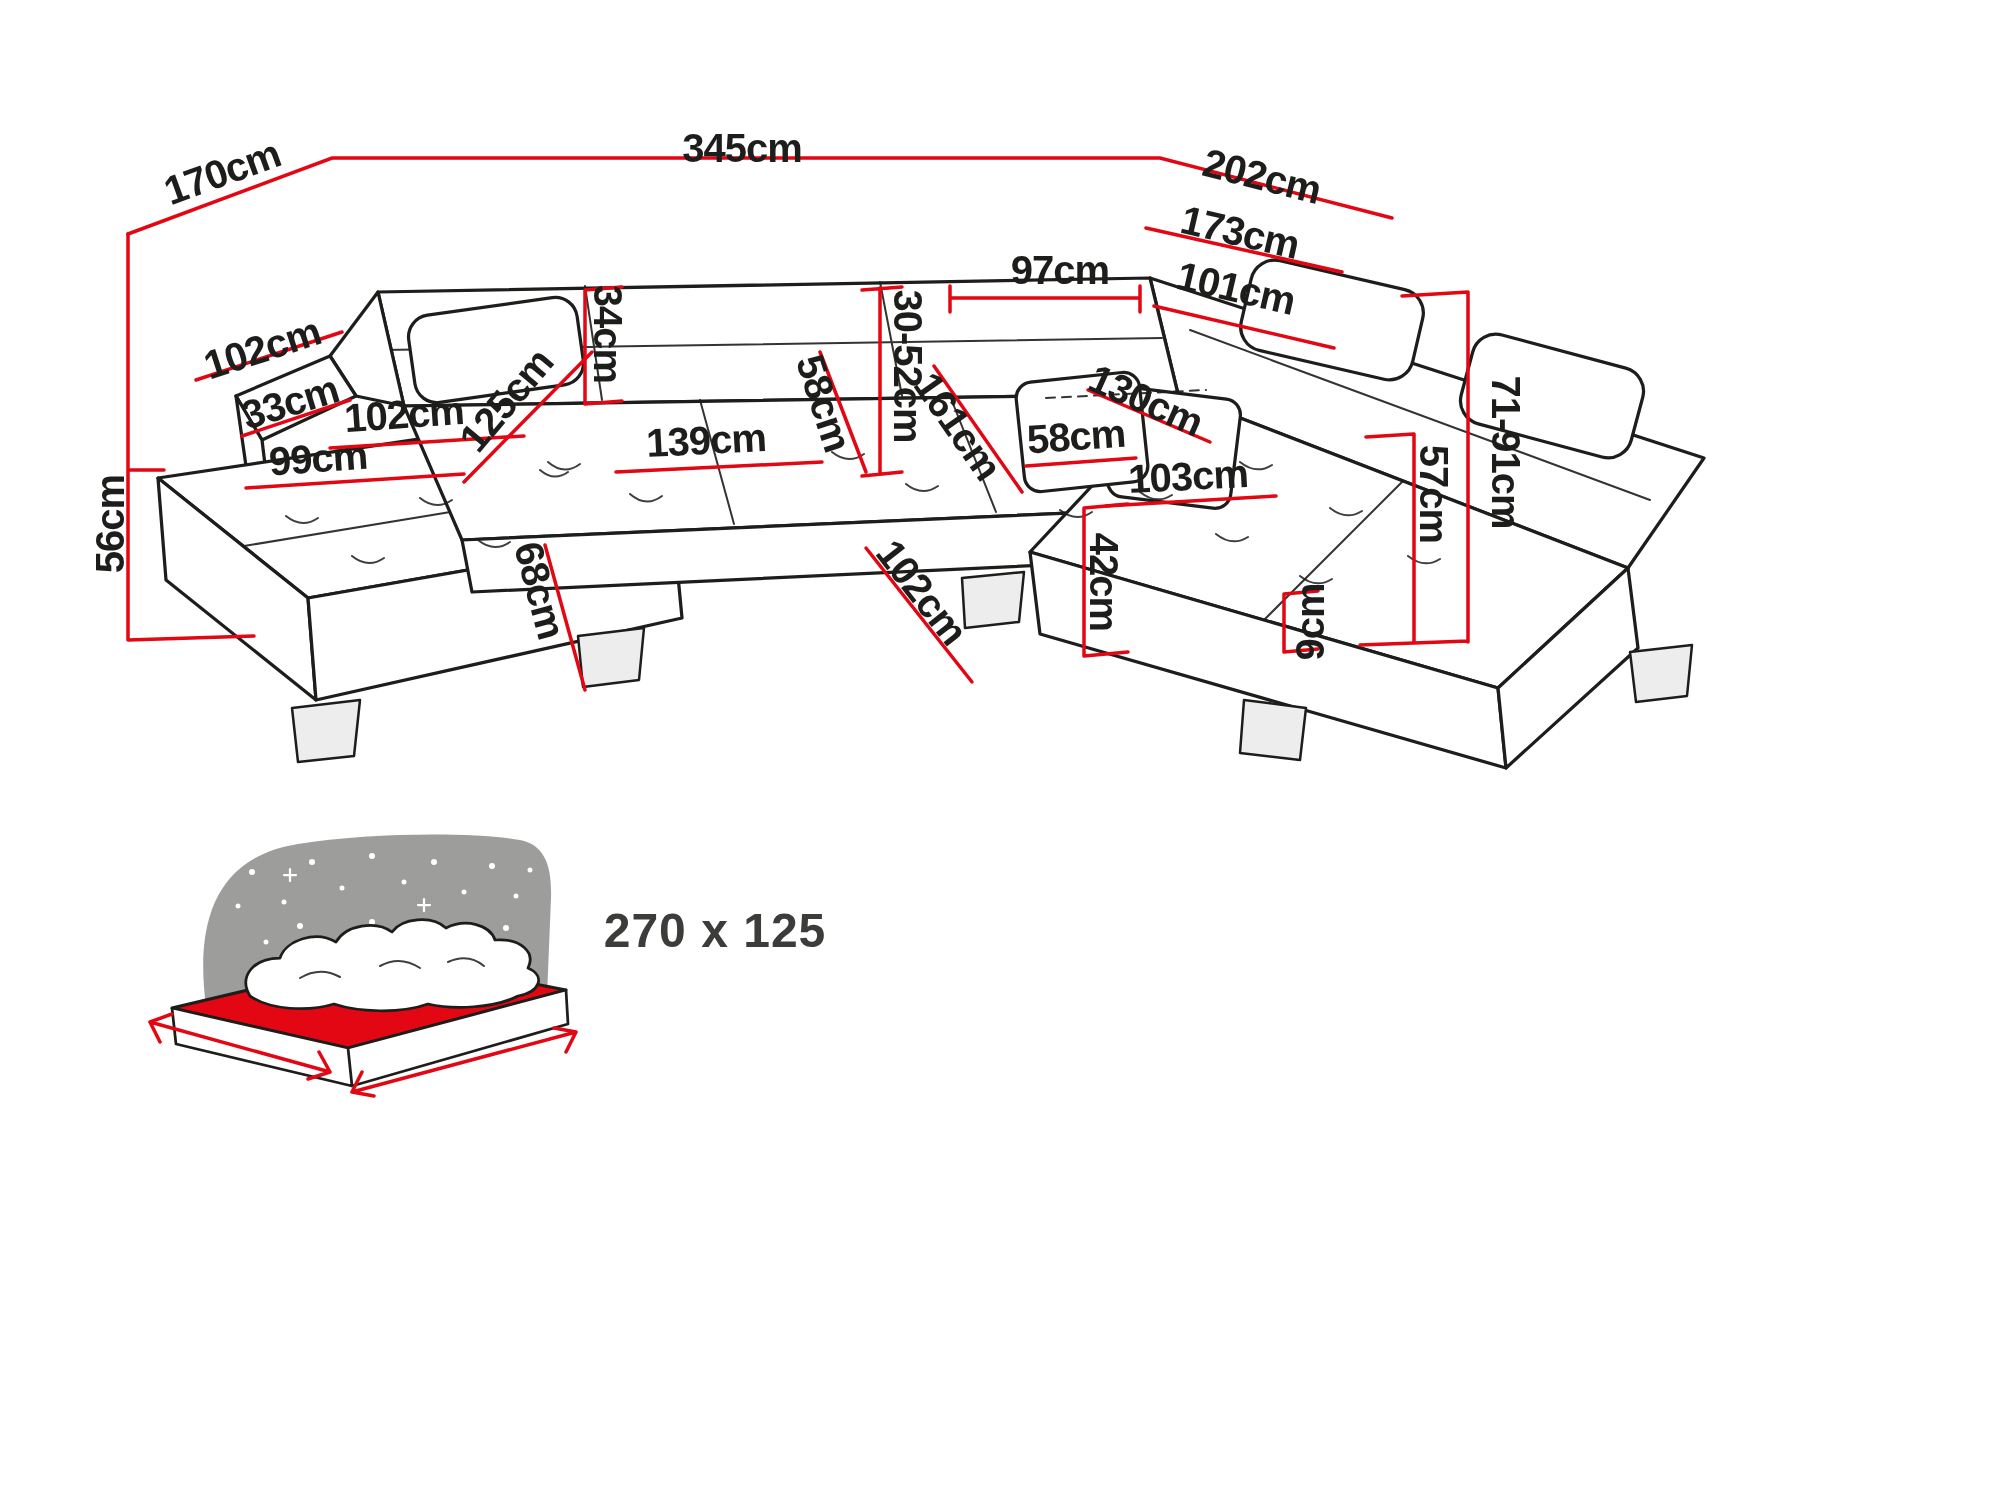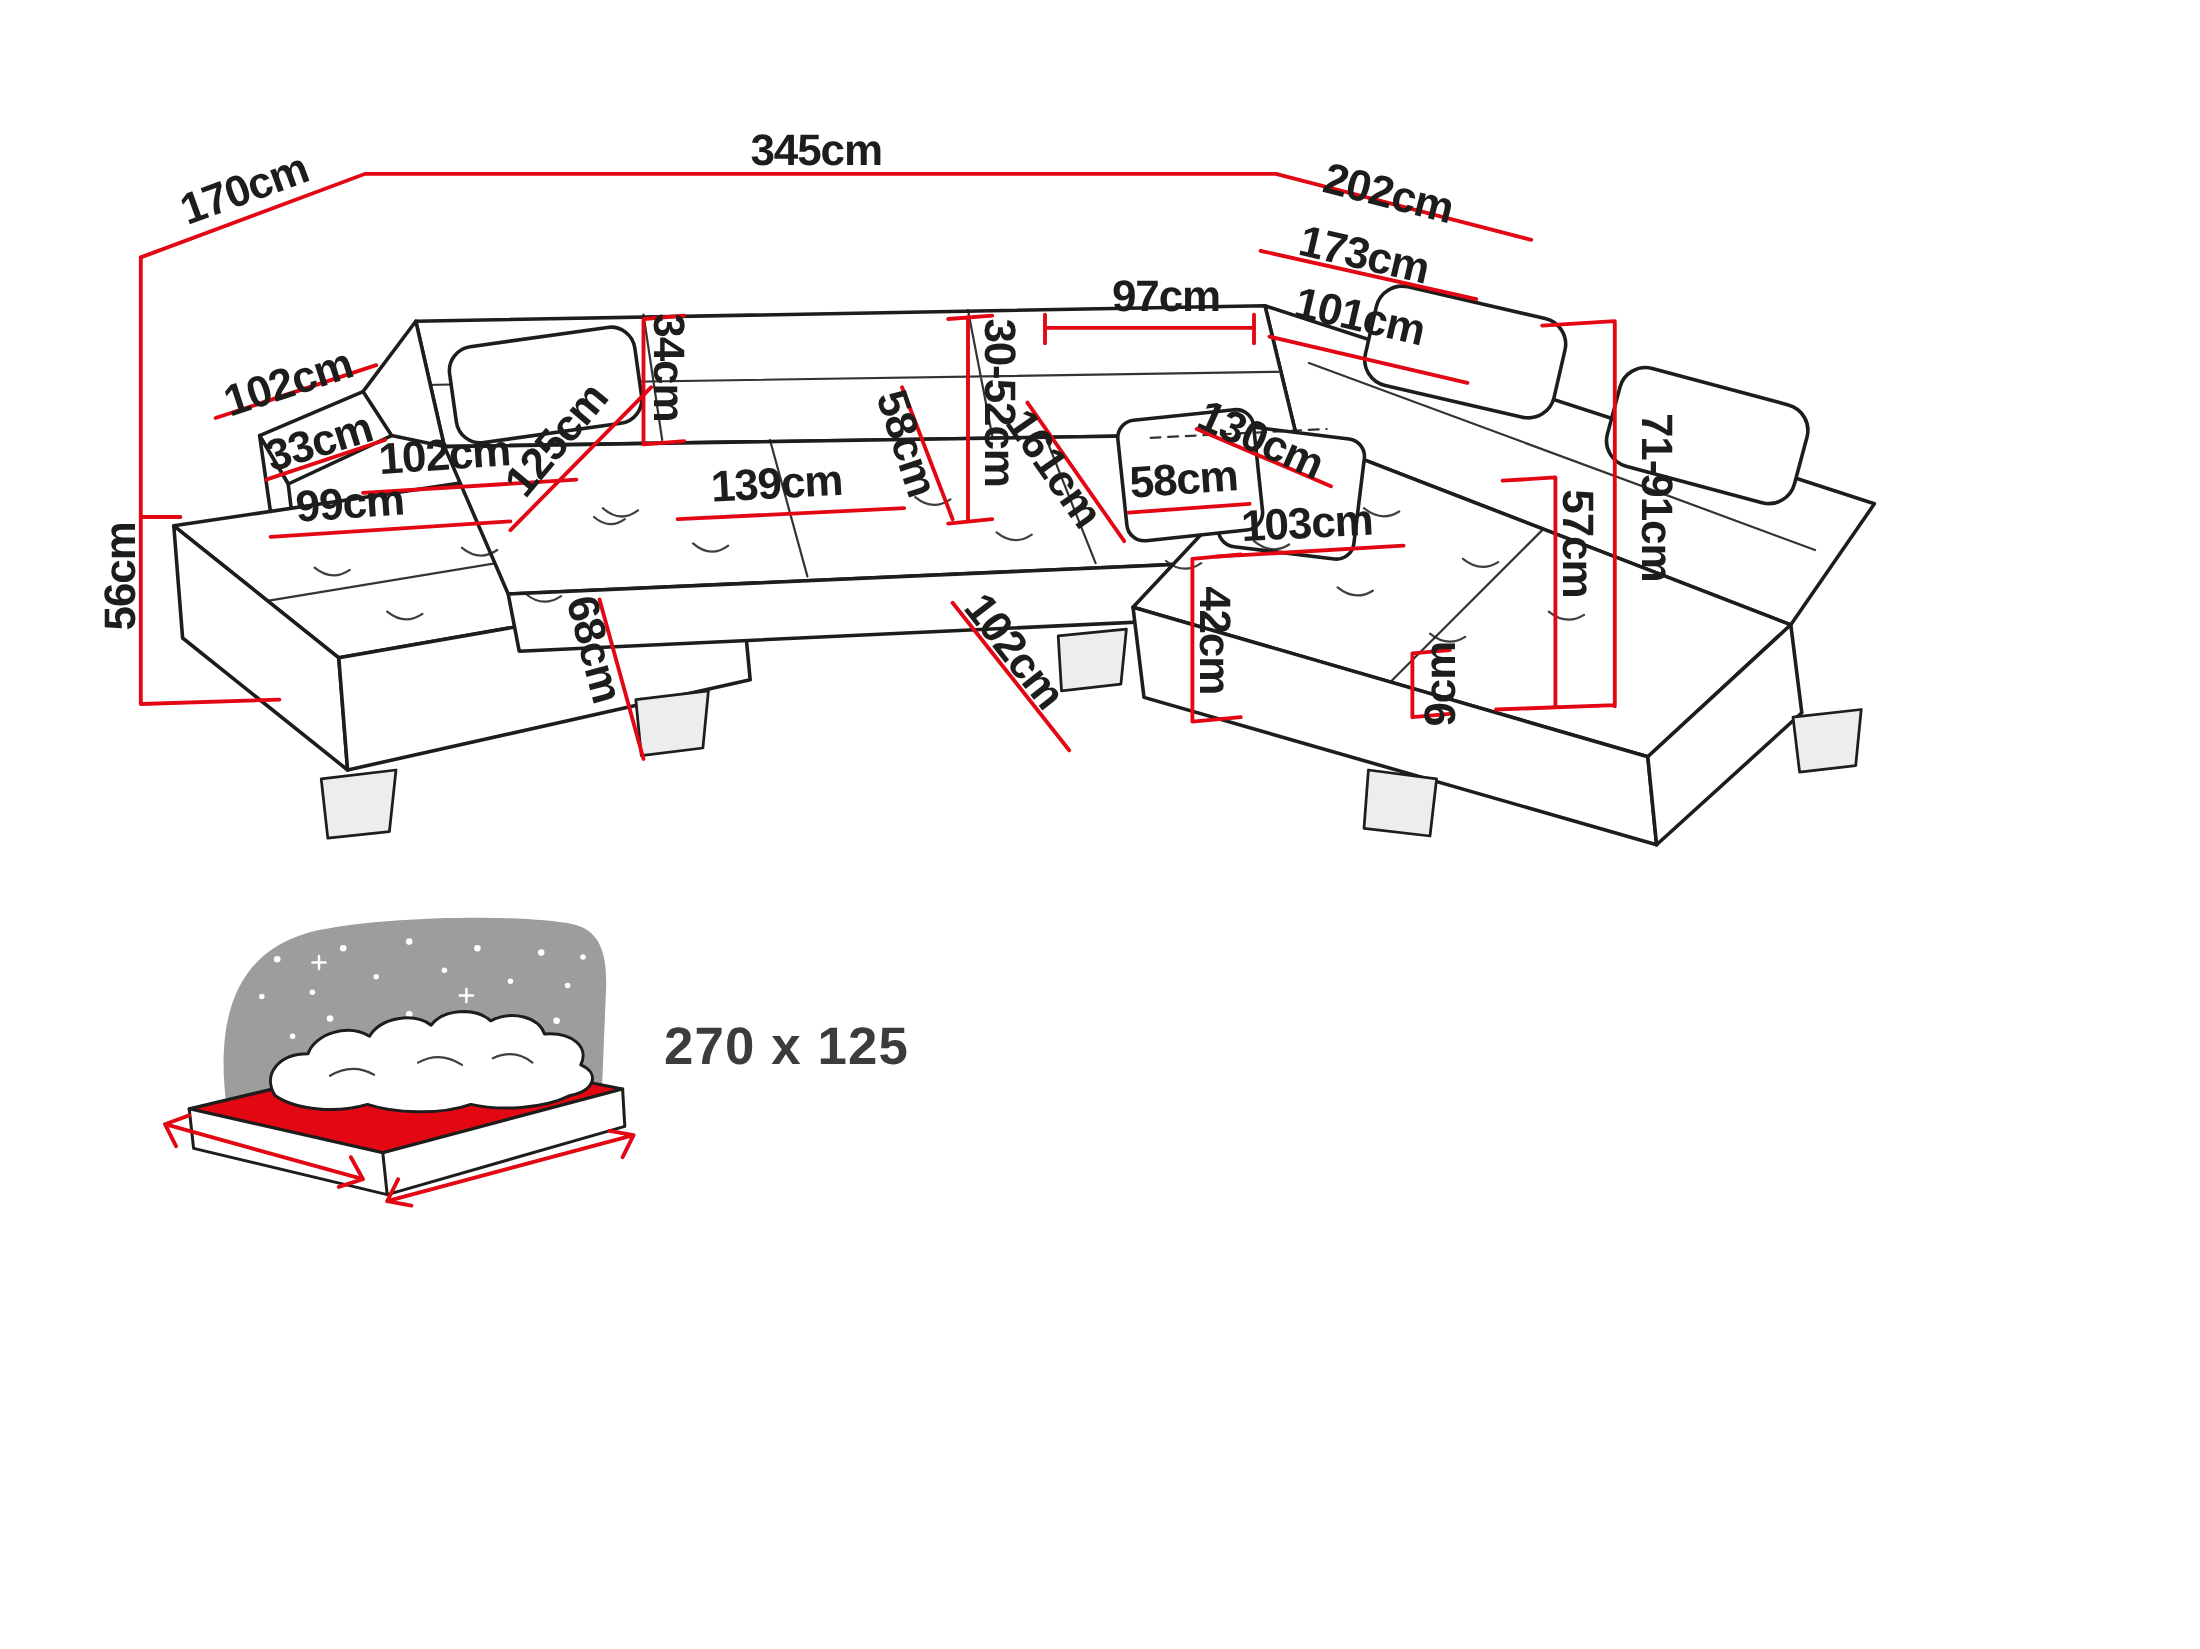--- a/index.html
+++ b/index.html
@@ -166,21 +166,21 @@
       <path class="icon-white" d="M250,996 C238,976 254,958 280,958 C286,940 316,930 336,942 C346,925 376,920 392,932 C402,918 432,915 446,928 C466,918 490,925 495,940 C520,938 536,952 528,968 C546,976 540,992 518,996 C494,1008 454,1010 428,1004 C400,1014 358,1012 334,1004 C308,1012 270,1010 250,996 Z"></path>
       <path class="tuft" d="M300,978 Q320,966 340,977 M380,966 Q400,955 420,968 M448,962 Q468,953 484,966"></path>
       <g>
         <path class="red-line" d="M150,1022 L330,1072 M150,1022 L172,1014 M150,1022 L160,1042 M330,1072 L308,1079 M330,1072 L319,1052"></path>
         <path class="red-line" d="M352,1092 L576,1032 M352,1092 L374,1096 M352,1092 L362,1072 M576,1032 L554,1028 M576,1032 L566,1052"></path>
       </g>
     </g>
   </svg>
 
   <div class="dim" style="left:222px;top:172px;--rot:-20deg">170cm</div>
-  <div class="dim" style="left:742px;top:137px;--rot:0deg">345cm</div>
+  <div class="dim" style="left:742px;top:148px;--rot:0deg">345cm</div>
   <div class="dim" style="left:1262px;top:176px;--rot:14deg">202cm</div>
   <div class="dim" style="left:1240px;top:232px;--rot:13deg">173cm</div>
   <div class="dim" style="left:1236px;top:288px;--rot:13deg">101cm</div>
   <div class="dim" style="left:1060px;top:270px;--rot:0deg">97cm</div>
   <div class="dim" style="left:262px;top:348px;--rot:-18deg">102cm</div>
   <div class="dim" style="left:290px;top:402px;--rot:-17deg">33cm</div>
   <div class="dim" style="left:404px;top:414px;--rot:-4deg">102cm</div>
   <div class="dim" style="left:318px;top:458px;--rot:-4deg">99cm</div>
   <div class="dim" style="left:506px;top:400px;--rot:-50deg">125cm</div>
   <div class="dim" style="left:608px;top:334px;--rot:90deg">34cm</div>
@@ -192,15 +192,15 @@
   <div class="dim" style="left:1146px;top:400px;--rot:24deg">130cm</div>
   <div class="dim" style="left:1188px;top:476px;--rot:-3deg">103cm</div>
   <div class="dim" style="left:110px;top:524px;--rot:-90deg">56cm</div>
   <div class="dim" style="left:540px;top:590px;--rot:75deg">68cm</div>
   <div class="dim" style="left:922px;top:592px;--rot:52deg">102cm</div>
   <div class="dim" style="left:1104px;top:582px;--rot:90deg">42cm</div>
   <div class="dim" style="left:1310px;top:622px;--rot:-90deg">9cm</div>
   <div class="dim" style="left:1434px;top:494px;--rot:90deg">57cm</div>
   <div class="dim" style="left:1506px;top:452px;--rot:90deg">71-91cm</div>
 
-  <div class="size-label" style="left:715px;top:952px;">270 x 125</div>
+  <div class="size-label" style="left:715px;top:930px;">270 x 125</div>
 
 </div>
 
 </body></html>

